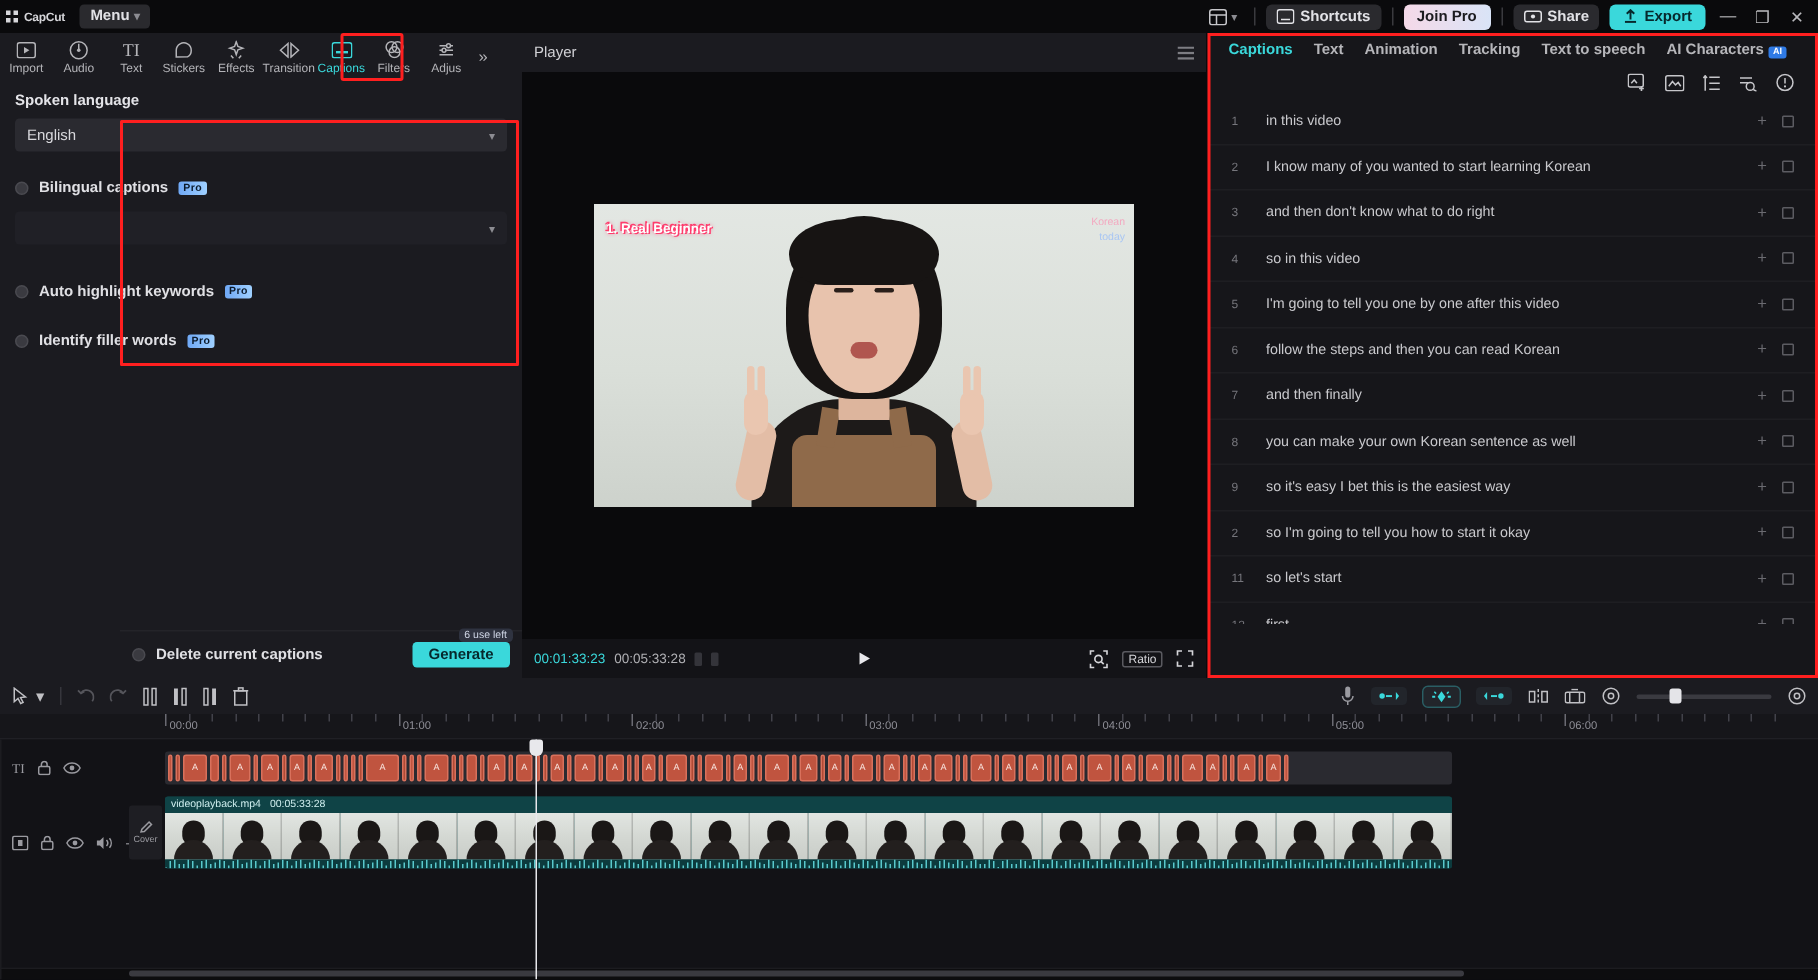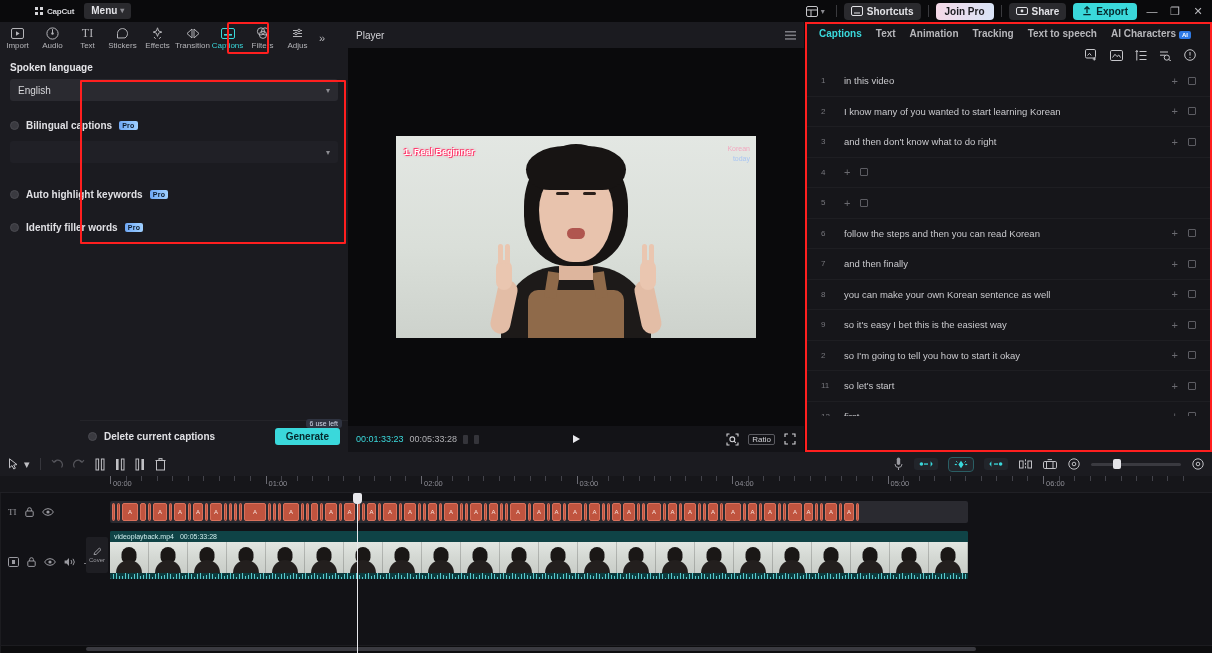--- a/index.html
+++ b/index.html
@@ -12,21 +12,21 @@
     position: relative;
     font-size: 11px;
   }
 
   
   .titlebar {
     height: 22px; background: #0a0a0c;
     display: flex; align-items: center;
     position: relative;
   }
-  .logo-wrap { display:flex; align-items:center; gap:3px; padding-left:24px;margin-left:10px; }
+  .logo-wrap { display:flex; align-items:center; gap:3px; padding-left:3px; }
   .logo-mark {
     width: 10px; height: 10px;
     display:flex; align-items:center; justify-content:center;
   }
   .logo-text { font-size: 8px; color:#d6d6da; font-weight:bold; letter-spacing:-0.2px;}
   .menu-btn {
     margin-left: 10px; background:#2a2a2e; border-radius:3px;
     padding: 2px 7px 3px 7px; font-size: 10px; color:#e2e2e6;
     display:flex; align-items:center; gap:3px; font-weight:bold;
   }
@@ -717,25 +717,27 @@
         <span class="cap-chk"></span>
       </div>
       <div class="caprow">
         <span class="capnum">3</span>
         <span class="captxt">and then don't know what to do right</span>
         <span class="cap-add">+</span>
         <span class="cap-chk"></span>
       </div>
       <div class="caprow">
         <span class="capnum">4</span>
+        <span class="captxt">so in this video</span>
         <span class="cap-add">+</span>
         <span class="cap-chk"></span>
       </div>
       <div class="caprow">
         <span class="capnum">5</span>
+        <span class="captxt">I'm going to tell you one by one after this video</span>
         <span class="cap-add">+</span>
         <span class="cap-chk"></span>
       </div>
       <div class="caprow">
         <span class="capnum">6</span>
         <span class="captxt">follow the steps and then you can read Korean</span>
         <span class="cap-add">+</span>
         <span class="cap-chk"></span>
       </div>
       <div class="caprow">

